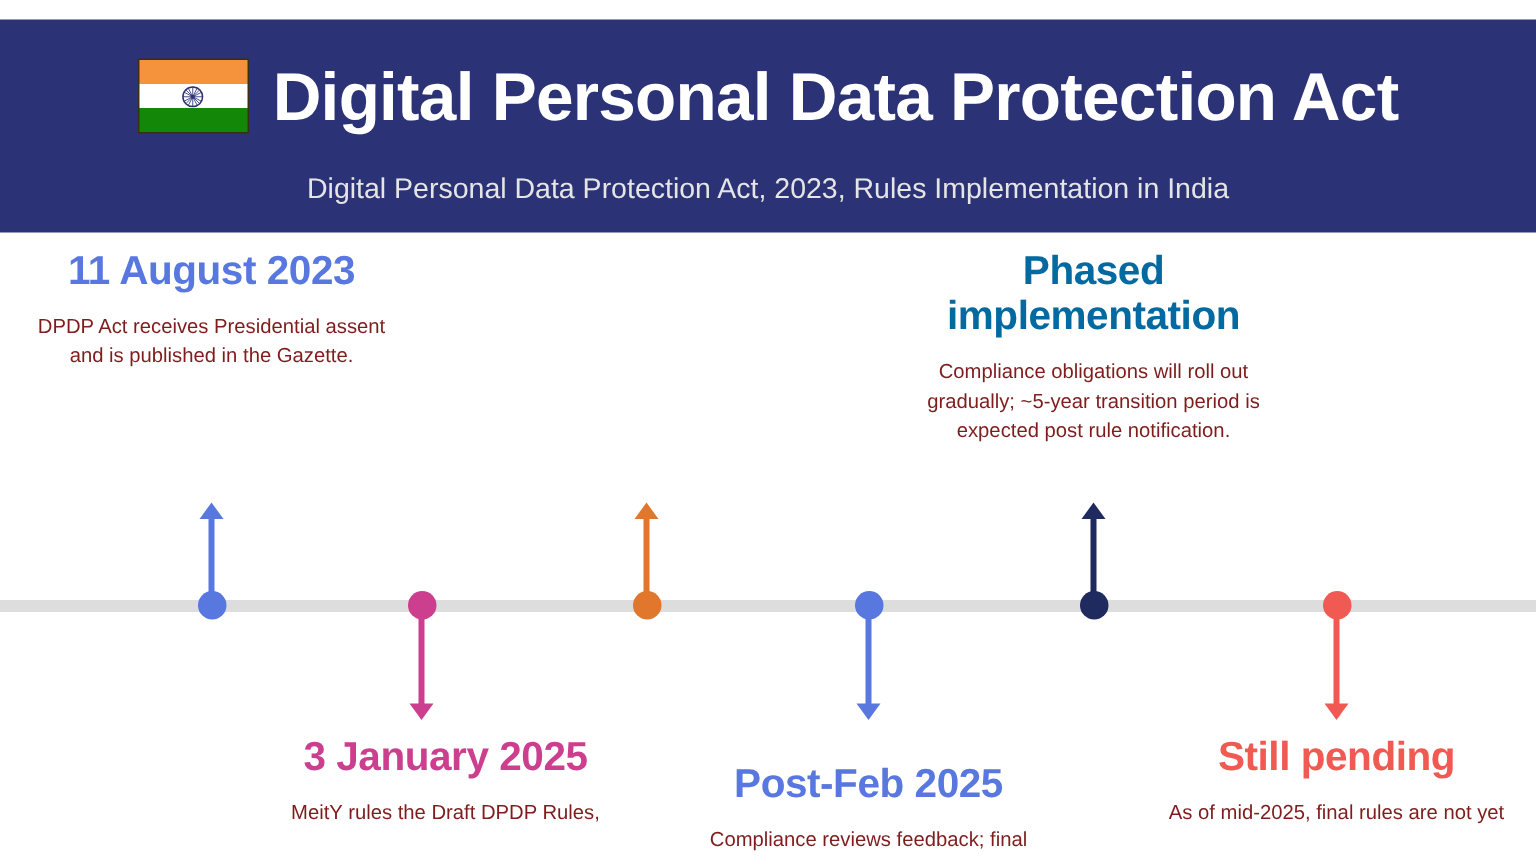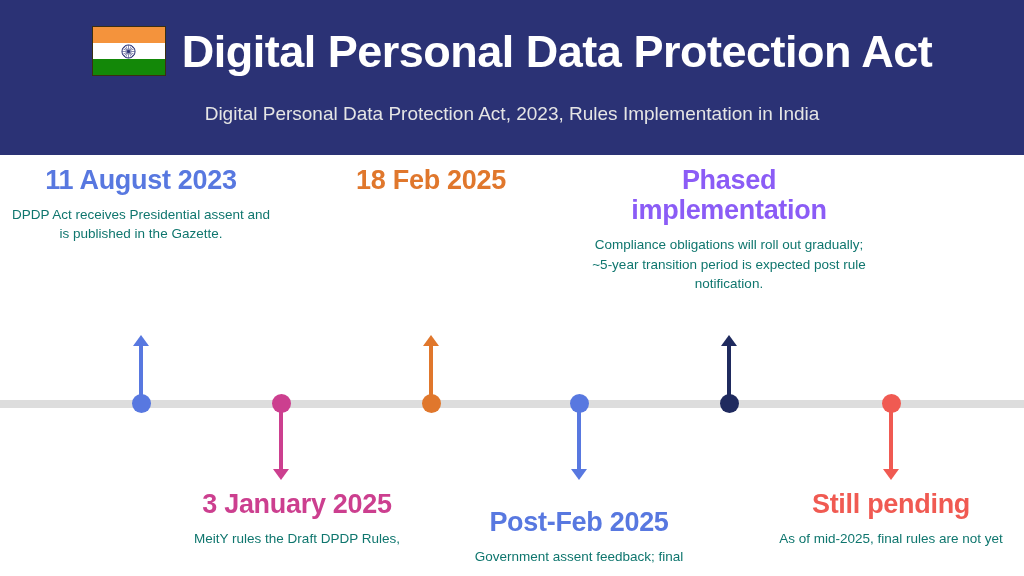--- a/index.html
+++ b/index.html
@@ -11,21 +11,21 @@
     height: 576px;
     overflow: hidden;
     background: #ffffff;
     font-family: "Liberation Sans", sans-serif;
     position: relative;
   }
 
   
   .header {
     position: absolute;
-    left: 0; top: 0;
+    left: 0; top: 13px;
     width: 1024px;
     height: 155px;
     background: #2b3275;
     overflow: hidden;
   }
   .header-title-row {
     position: absolute;
     left: 0; top: 16px;
     width: 1024px;
     height: 70px;
@@ -128,22 +128,22 @@
   .event-date {
     font-size: 27px;
     font-weight: bold;
     line-height: 1.12;
     margin: 0 0 10px 0;
     letter-spacing: -0.3px;
   }
   .event-desc {
     font-size: 13.5px;
     line-height: 1.42;
-    color: #0f766e;
-    margin: 0;
+    color: #7f1d1d;
+    margin: 13px;
   }
   .event-top    { }
   .event-bottom { }
 </style>
 </head>
 <body>
 
 <div class="header">
   <div class="header-title-row">
     <div class="flag">
@@ -181,34 +181,33 @@
       <div class="arrowhead" style="left: 141px; top: 180px; border-bottom: 11px solid rgb(88, 120, 224);"></div>
       <div class="marker" style="left: 141px; background: rgb(88, 120, 224);"></div>
       <div class="event event-bottom" style="left: 163px; top: 334px; width: 268px;">
         <div class="event-date" style="color: rgb(204, 63, 143);">3 January 2025</div>
         <div class="event-desc">MeitY rules the Draft DPDP Rules,</div>
       </div>
       <div class="stem" style="left: 281px; background: rgb(204, 63, 143); top: 254px; height: 63px;"></div>
       <div class="arrowhead" style="left: 281px; top: 314px; border-top: 11px solid rgb(204, 63, 143);"></div>
       <div class="marker" style="left: 281px; background: rgb(204, 63, 143);"></div>
       <div class="event event-top" style="left: 306px; top: 10px; width: 250px;">
-        <div class="event-date" style="color: rgb(224, 119, 44);">18 Feb 2025</div>
       </div>
       <div class="stem" style="left: 431px; background: rgb(224, 119, 44); top: 188px; height: 56px;"></div>
       <div class="arrowhead" style="left: 431px; top: 180px; border-bottom: 11px solid rgb(224, 119, 44);"></div>
       <div class="marker" style="left: 431px; background: rgb(224, 119, 44);"></div>
       <div class="event event-bottom" style="left: 445px; top: 352px; width: 268px;">
         <div class="event-date" style="color: rgb(88, 120, 224);">Post-Feb 2025</div>
-        <div class="event-desc">Government assent feedback; final</div>
+        <div class="event-desc">Compliance reviews feedback; final</div>
       </div>
       <div class="stem" style="left: 579px; background: rgb(88, 120, 224); top: 254px; height: 63px;"></div>
       <div class="arrowhead" style="left: 579px; top: 314px; border-top: 11px solid rgb(88, 120, 224);"></div>
       <div class="marker" style="left: 579px; background: rgb(88, 120, 224);"></div>
       <div class="event event-top" style="left: 584px; top: 10px; width: 290px;">
-        <div class="event-date" style="color: #8b5cf6;">Phased implementation</div>
+        <div class="event-date" style="color: #0369a1;">Phased implementation</div>
         <div class="event-desc">Compliance obligations will roll out gradually; ~5-year transition period is expected post rule notification.</div>
       </div>
       <div class="stem" style="left: 729px; background: rgb(31, 42, 94); top: 188px; height: 56px;"></div>
       <div class="arrowhead" style="left: 729px; top: 180px; border-bottom: 11px solid rgb(31, 42, 94);"></div>
       <div class="marker" style="left: 729px; background: rgb(31, 42, 94);"></div>
       <div class="event event-bottom" style="left: 746px; top: 334px; width: 290px;">
         <div class="event-date" style="color: rgb(240, 90, 82);">Still pending</div>
         <div class="event-desc">As of mid-2025, final rules are not yet</div>
       </div>
       <div class="stem" style="left: 891px; background: rgb(240, 90, 82); top: 254px; height: 63px;"></div>

